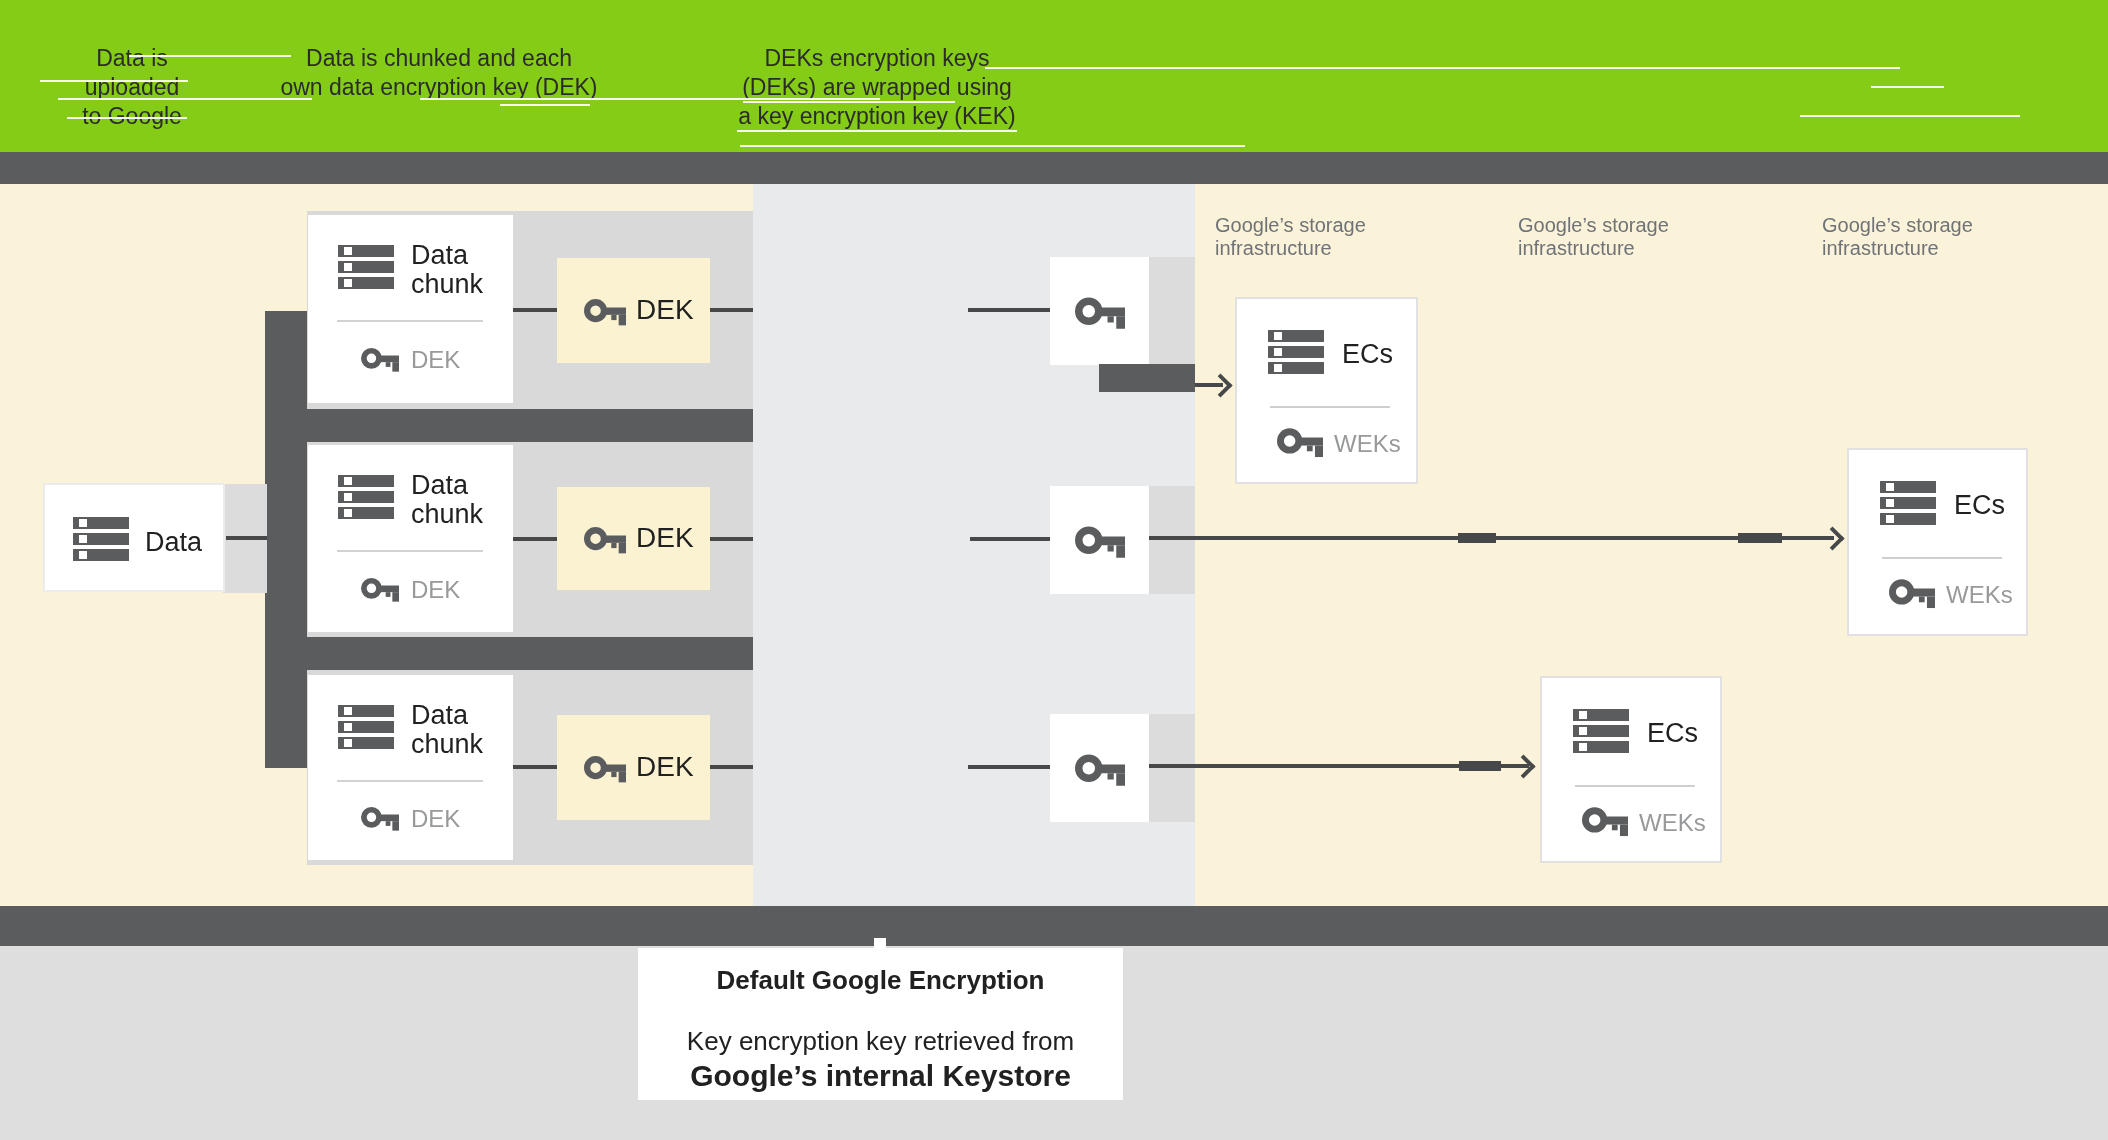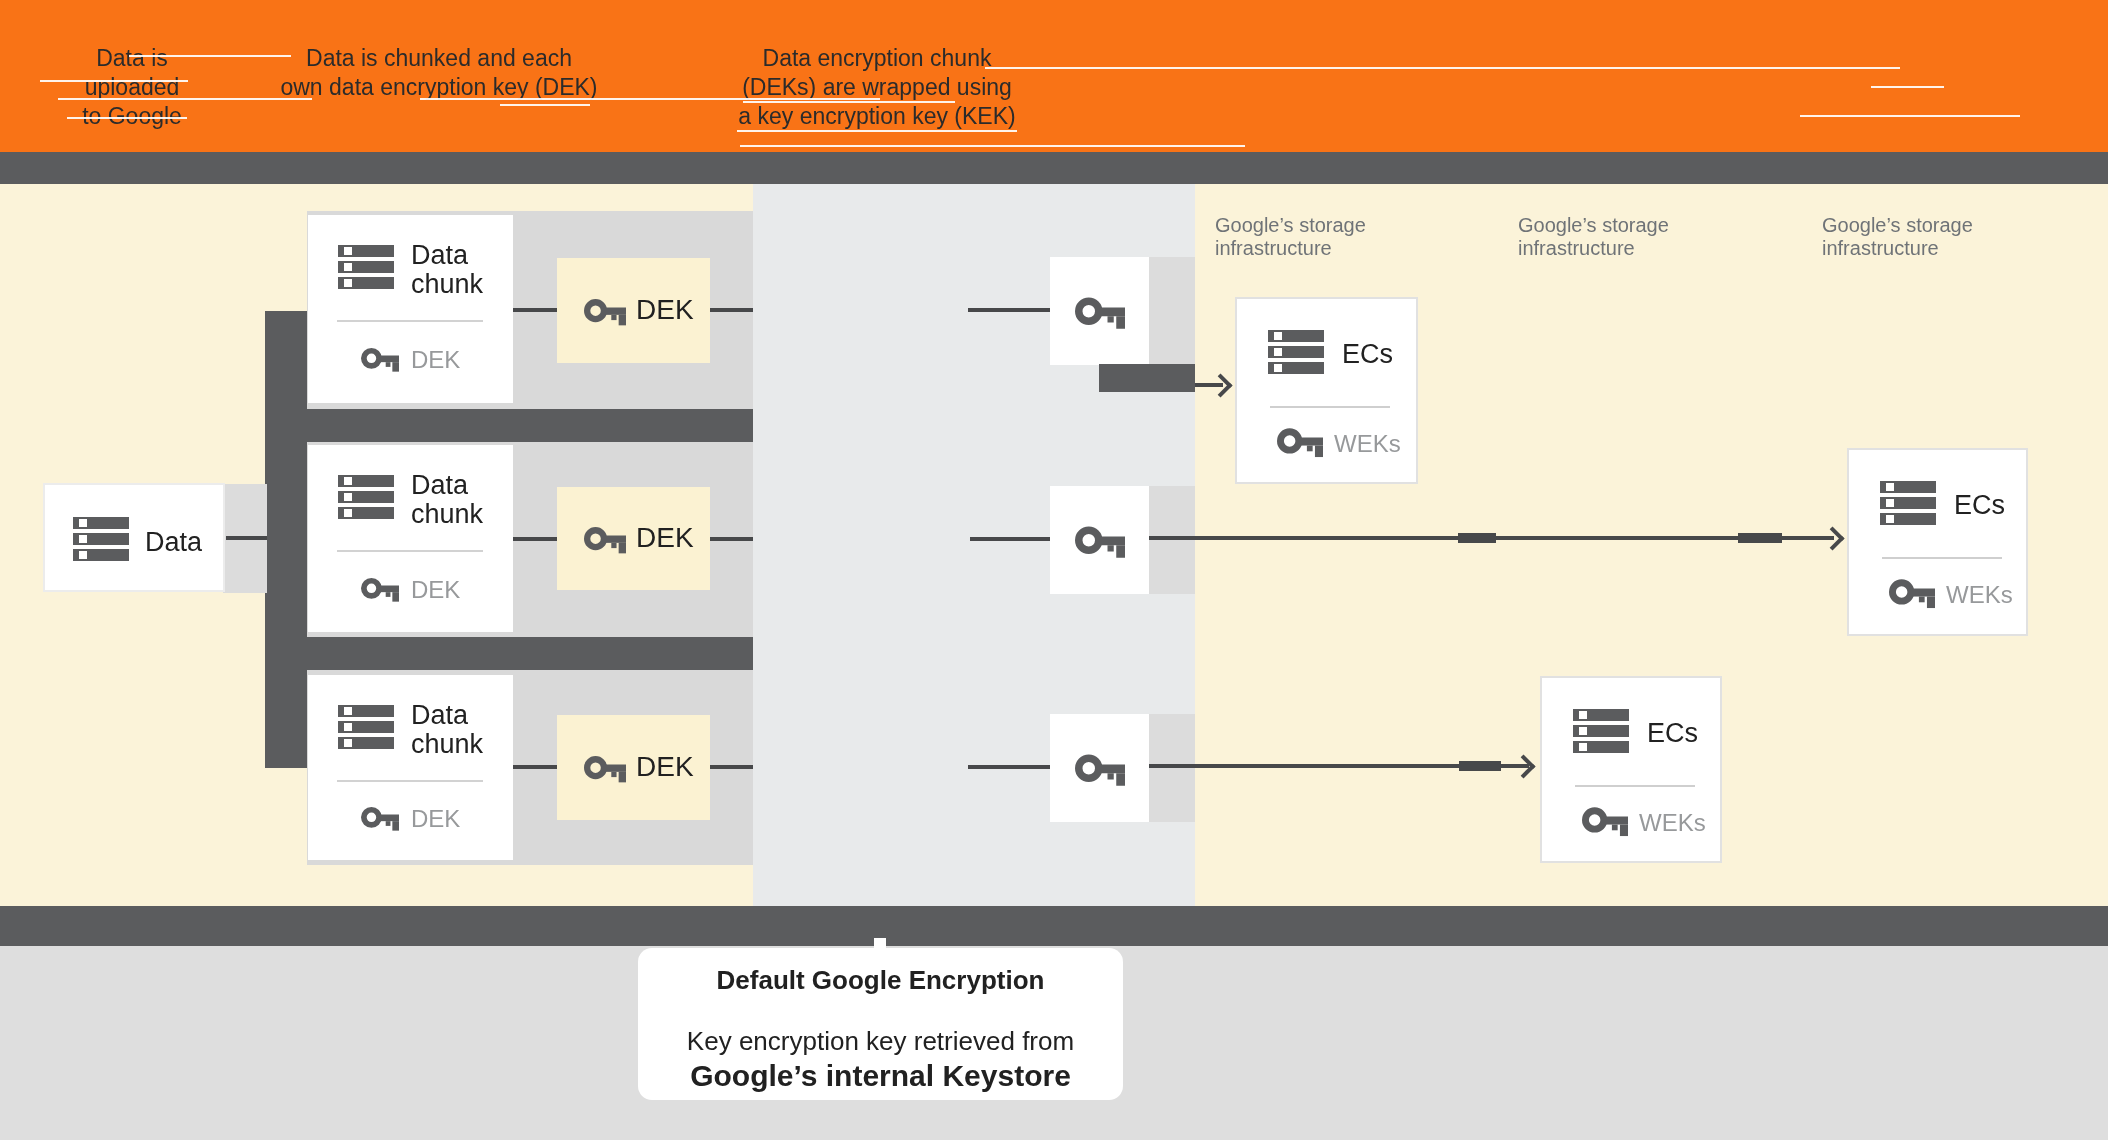--- a/index.html
+++ b/index.html
@@ -8,21 +8,21 @@
     position:relative;width:2108px;height:1140px;overflow:hidden;
     font-family:"Liberation Sans", sans-serif;color:#212121;background:#ffffff;
     --dk:#5b5c5e; 
     --ln:#47484a; 
     --cream:#fbf3d9;
     --blue:#e8eaeb;
     --strip:#d9d9d9;
   }
   .abs{position:absolute;}
   
-  .band-black{left:0;top:0;width:2108px;height:152px;background:#f97316;}
+  .band-black{left:0;top:0;width:2108px;height:152px;background:#84cc16;}
   .step{position:absolute;color:#2b2b2b;font-size:23px;line-height:29px;text-align:center;}
   .artifact{position:absolute;height:2px;background:#ffffff;opacity:.92;}
   
   .bar{background:var(--dk);}
   .panel-cream{left:0;top:184px;width:2108px;height:722px;background:var(--cream);}
   .panel-blue{left:753px;top:184px;width:442px;height:722px;background:var(--blue);}
   .row-strip{background:var(--strip);}
   .whitebox{background:#fff;}
   .hline{position:absolute;height:4px;background:var(--ln);}
   .seg{position:absolute;height:10px;background:var(--ln);}
@@ -38,42 +38,42 @@
   .key .ring{left:0;top:2px;width:22px;height:22px;background:transparent;border:6px solid var(--dk);border-radius:50%;}
   .key .shaft{left:20px;top:10px;width:20px;height:7px;}
   .key .t1{left:26px;top:17px;width:5px;height:5px;}
   .key .t2{left:33px;top:17px;width:7px;height:10px;}
   
   .box-label{position:absolute;font-size:27px;color:#212121;white-space:nowrap;}
   .box-label-2l{position:absolute;font-size:27px;line-height:29px;color:#212121;}
   .sub-label{position:absolute;font-size:24px;color:#97999b;white-space:nowrap;}
   .divider{position:absolute;height:2px;background:#d2d2d2;}
   .storage-label{position:absolute;font-size:20px;line-height:23px;color:#6f7377;}
-  .caption-box{position:absolute;left:638px;top:948px;width:485px;height:152px;background:#fff;text-align:center;border-radius:14px;}
+  .caption-box{position:absolute;left:638px;top:948px;width:485px;height:152px;background:#fff;text-align:center;}
   .caption-title{margin-top:17px;font-size:26px;font-weight:bold;color:#212121;}
   .caption-line{margin-top:30px;font-size:26px;color:#212121;}
   .caption-line2{margin-top:2px;font-size:30px;font-weight:bold;color:#212121;}
 </style>
 </head>
 <body>
 
 <div class="stage">
 
   <div class="abs band-black">
     <div class="step" style="left:62px;top:44px;width:140px;">
       <div>Data is</div>
       <div>uploaded</div>
       <div>to Google</div>
     </div>
     <div class="step" style="left:272px;top:44px;width:334px;">
       <div>Data is chunked and each</div>
       <div>own data encryption key (DEK)</div>
     </div>
     <div class="step" style="left:722px;top:44px;width:310px;">
-      <div>Data encryption chunk</div>
+      <div>DEKs encryption keys</div>
       <div>(DEKs) are wrapped using</div>
       <div>a key encryption key (KEK)</div>
     </div>
 
     <div class="artifact" style="left:129px;top:55px;width:162px;"></div>
     <div class="artifact" style="left:40px;top:80px;width:148px;"></div>
     <div class="artifact" style="left:67px;top:117px;width:120px;"></div>
     <div class="artifact" style="left:985px;top:67px;width:915px;"></div>
     <div class="artifact" style="left:743px;top:101px;width:212px;"></div>
     <div class="artifact" style="left:737px;top:130px;width:280px;"></div>

